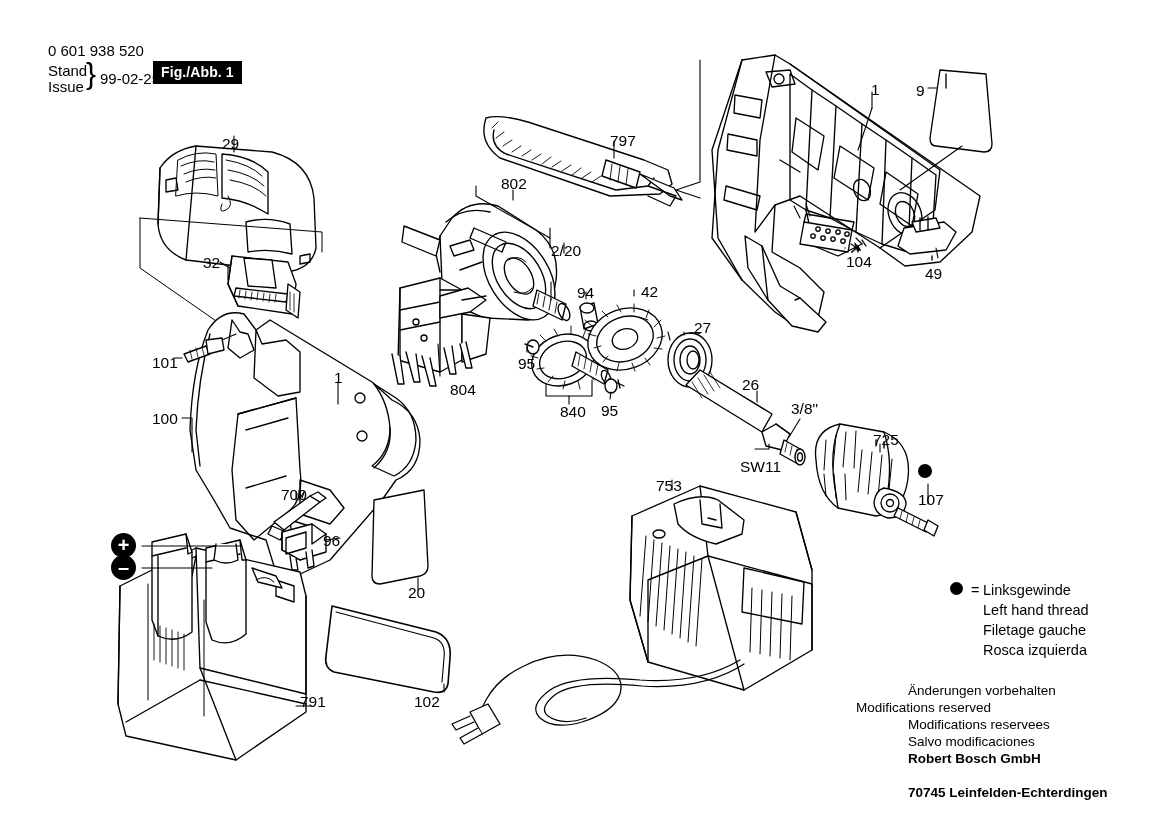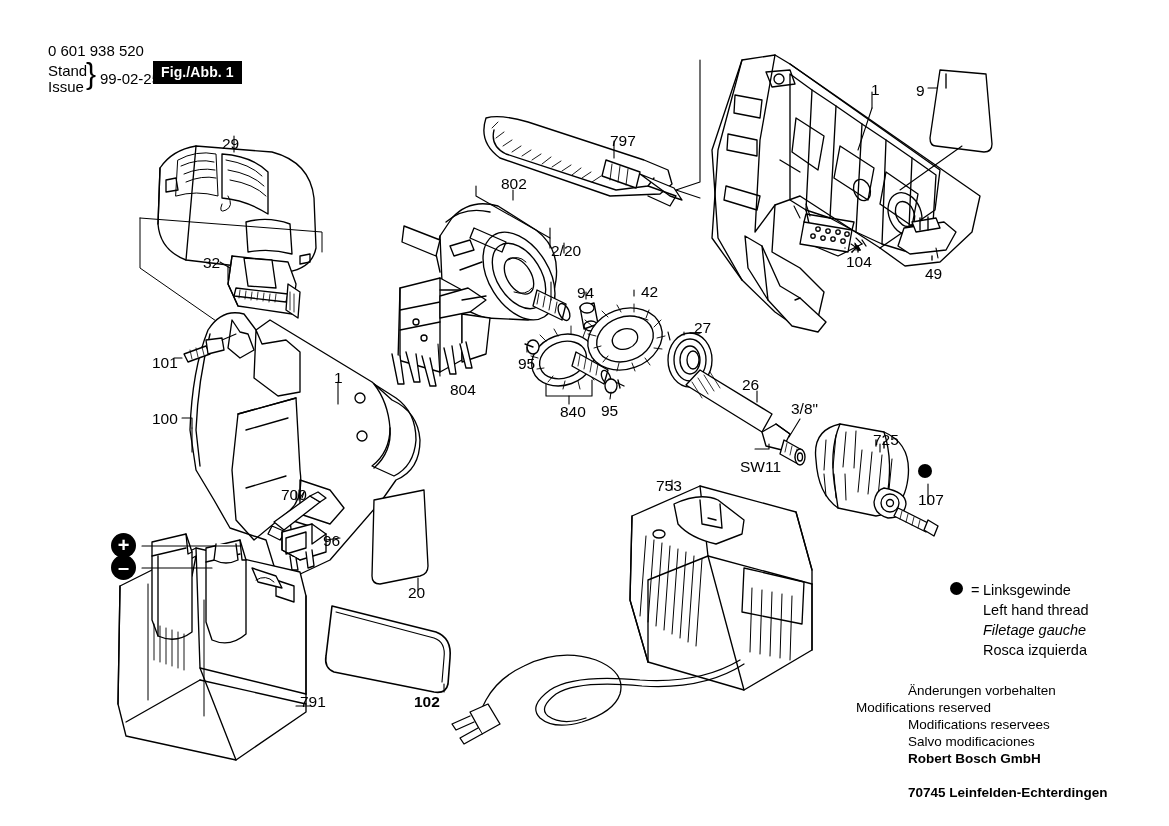--- a/index.html
+++ b/index.html
@@ -453,21 +453,21 @@
   <div id="callouts">
       <div class="lbl" style="left: 222px; top: 136px;">29</div>
       <div class="lbl" style="left: 203px; top: 255px;">32</div>
       <div class="lbl" style="left: 152px; top: 355px;">101</div>
       <div class="lbl" style="left: 152px; top: 411px;">100</div>
       <div class="lbl" style="left: 334px; top: 370px;">1</div>
       <div class="lbl" style="left: 281px; top: 487px;">700</div>
       <div class="lbl" style="left: 323px; top: 533px;">96</div>
       <div class="lbl" style="left: 408px; top: 585px;">20</div>
       <div class="lbl" style="left: 300px; top: 694px;">791</div>
-      <div class="lbl" style="left: 414px; top: 694px; font-weight: bold;">102</div>
+      <div class="lbl" style="left: 414px; top: 694px;">102</div>
       <div class="lbl" style="left: 501px; top: 176px;">802</div>
       <div class="lbl" style="left: 551px; top: 243px;">2/20</div>
       <div class="lbl" style="left: 450px; top: 382px;">804</div>
       <div class="lbl" style="left: 577px; top: 285px;">94</div>
       <div class="lbl" style="left: 641px; top: 284px;">42</div>
       <div class="lbl" style="left: 518px; top: 356px;">95</div>
       <div class="lbl" style="left: 601px; top: 403px;">95</div>
       <div class="lbl" style="left: 560px; top: 396px; margin-top: 8px;">840</div>
       <div class="lbl" style="left: 662px; top: 320px; margin-left: 32px;">27</div>
       <div class="lbl" style="left: 742px; top: 377px;">26</div>
@@ -480,21 +480,21 @@
       <div class="lbl" style="left: 871px; top: 82px;">1</div>
       <div class="lbl" style="left: 916px; top: 83px;">9</div>
       <div class="lbl" style="left: 846px; top: 254px;">104</div>
       <div class="lbl" style="left: 925px; top: 266px;">49</div>
     </div>
 
   <div class="dot" style="left:950px;top:582px;width:13px;height:13px;"></div>
   <div class="legend" style="left:971px;top:580px;">=</div>
   <div class="legend" style="left:983px;top:580px;">Linksgewinde</div>
   <div class="legend" style="left:983px;top:600px;">Left hand thread</div>
-  <div class="legend" style="left:983px;top:620px;font-style:italic;">Filetage gauche</div>
+  <div class="legend" style="left:983px;top:620px;">Filetage gauche</div>
   <div class="legend" style="left:983px;top:640px;">Rosca izquierda</div>
 
   <div class="legal" style="left:908px;top:682px;">Änderungen vorbehalten</div>
   <div class="legal" style="left:856px;top:699px;">Modifications reserved</div>
   <div class="legal" style="left:908px;top:716px;">Modifications reservees</div>
   <div class="legal" style="left:908px;top:733px;">Salvo modificaciones</div>
   <div class="legal" style="left:908px;top:750px;font-weight:bold;">Robert Bosch GmbH</div>
   <div class="legal" style="left:908px;top:784px;font-weight:bold;">70745 Leinfelden-Echterdingen</div>
 
 </div>

